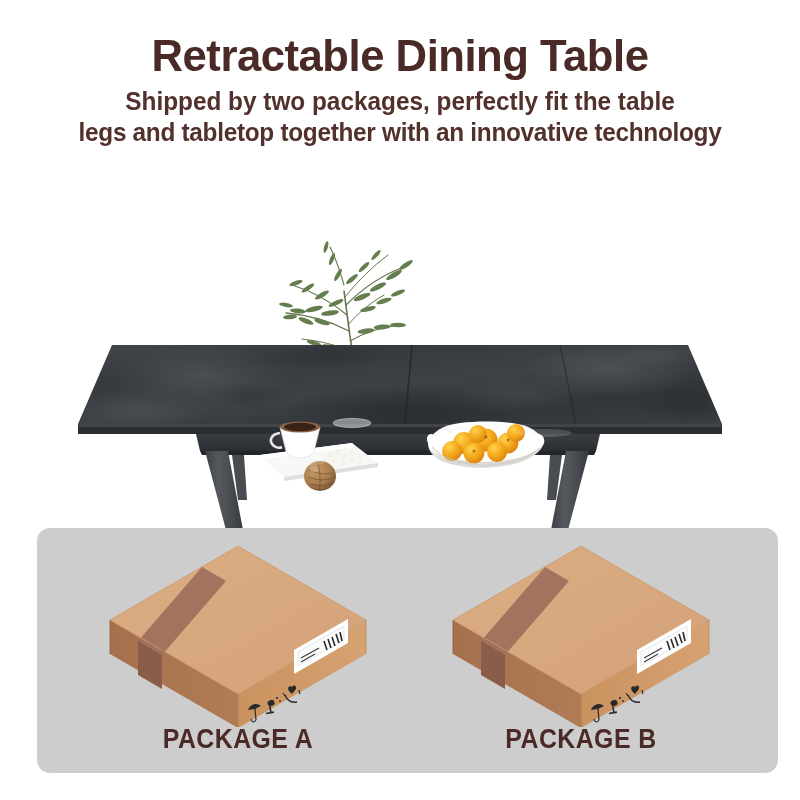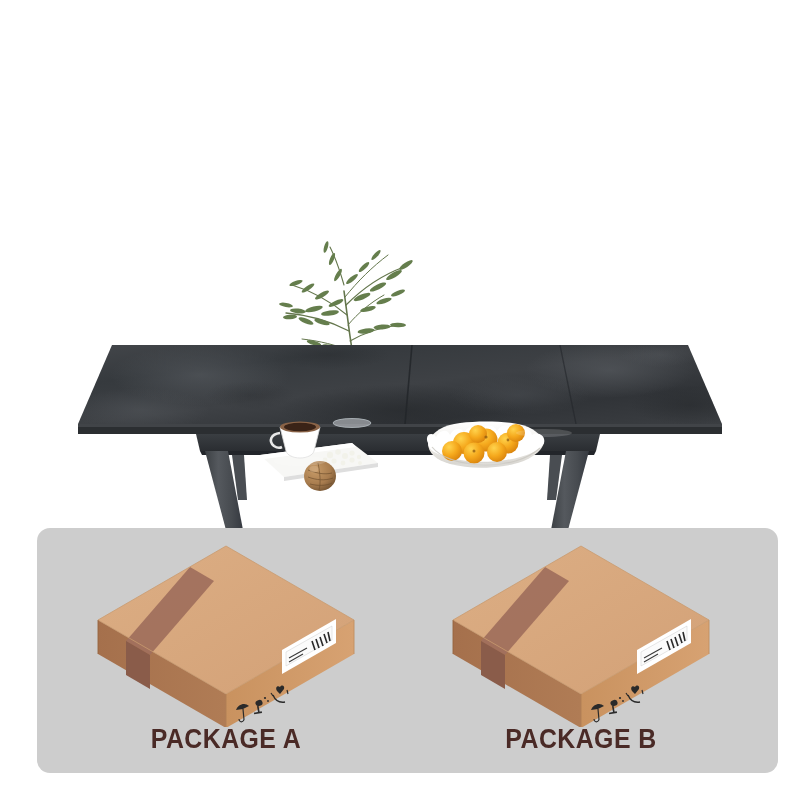--- a/index.html
+++ b/index.html
@@ -75,21 +75,21 @@
     border-radius: 13px;
     z-index: 20;
   }
 
   .pkg {
     position: absolute;
     top: 0;
     width: 370px;
     height: 245px;
   }
-  .pkg.a { left: 4px; }
+  .pkg.a { left: 16px; }
   .pkg.b { left: 359px; }
 
   .pkg-box {
     position: absolute;
     left: 48px;
     top: 14px;
     width: 275px;
     height: 185px;
   }
   .pkg-box svg { display: block; }
@@ -106,20 +106,27 @@
     color: #4a2a26;
     letter-spacing: 0.5px;
     transform: scaleX(0.92);
   }
 </style>
 </head>
 <body>
 
 <div id="page">
 
+  <div class="header">
+    <div class="title">Retractable Dining Table</div>
+    <div class="subtitle">
+      <div class="l1">Shipped by two packages, perfectly fit the table</div>
+      <div class="l2">legs and tabletop together with an innovative technology</div>
+    </div>
+  </div>
 
   <div class="photo">
     <svg width="800" height="375" viewBox="0 0 800 375" xmlns="http://www.w3.org/2000/svg">
       <defs>
 
         <linearGradient id="topGrad" x1="0" y1="0" x2="1" y2="1">
           <stop offset="0%" stop-color="#43464a"></stop>
           <stop offset="25%" stop-color="#363a3e"></stop>
           <stop offset="50%" stop-color="#3e4145"></stop>
           <stop offset="75%" stop-color="#313438"></stop>

